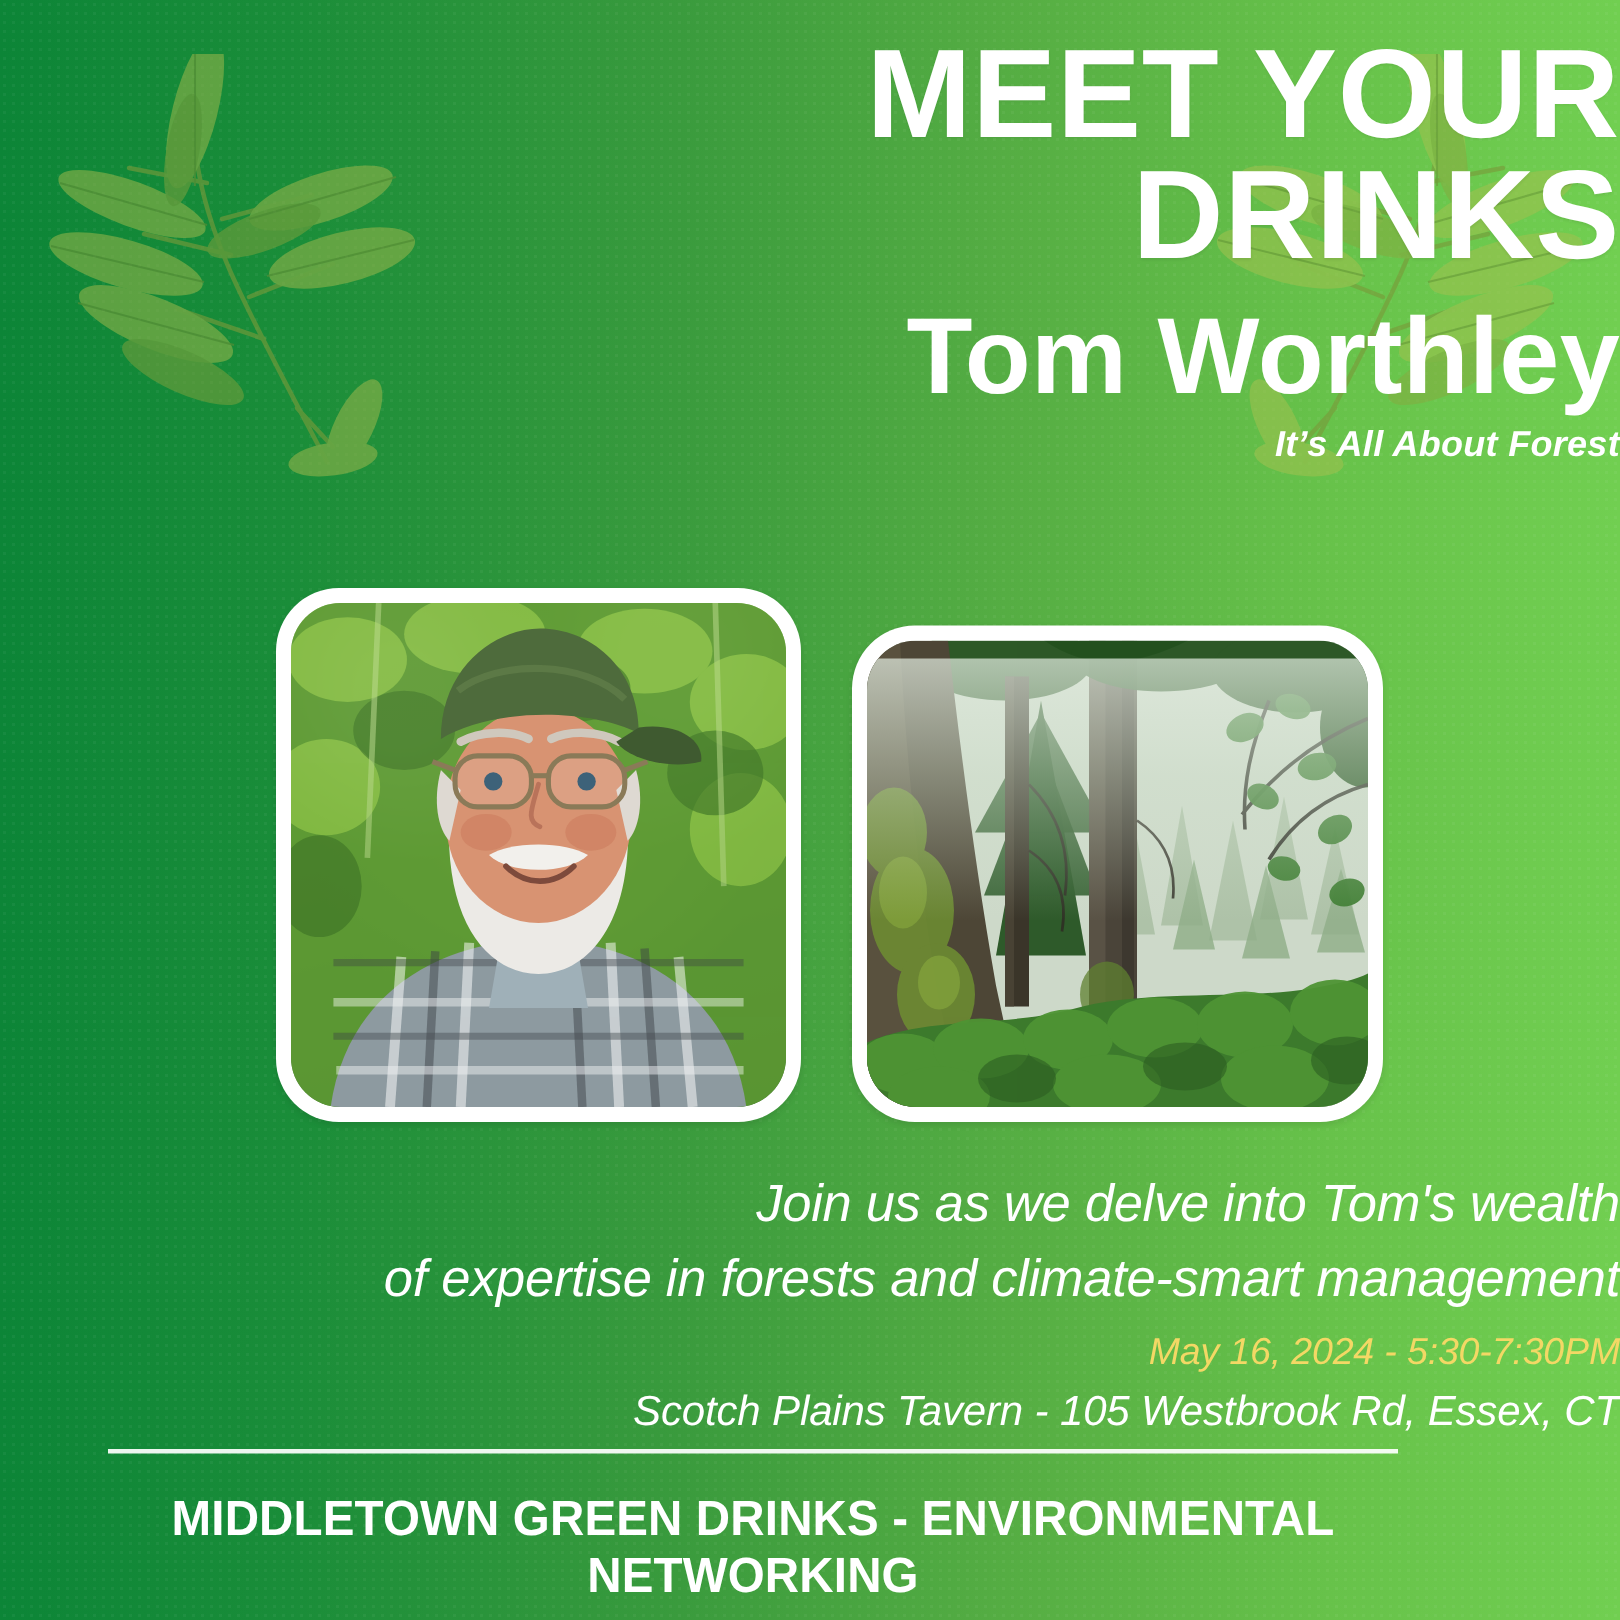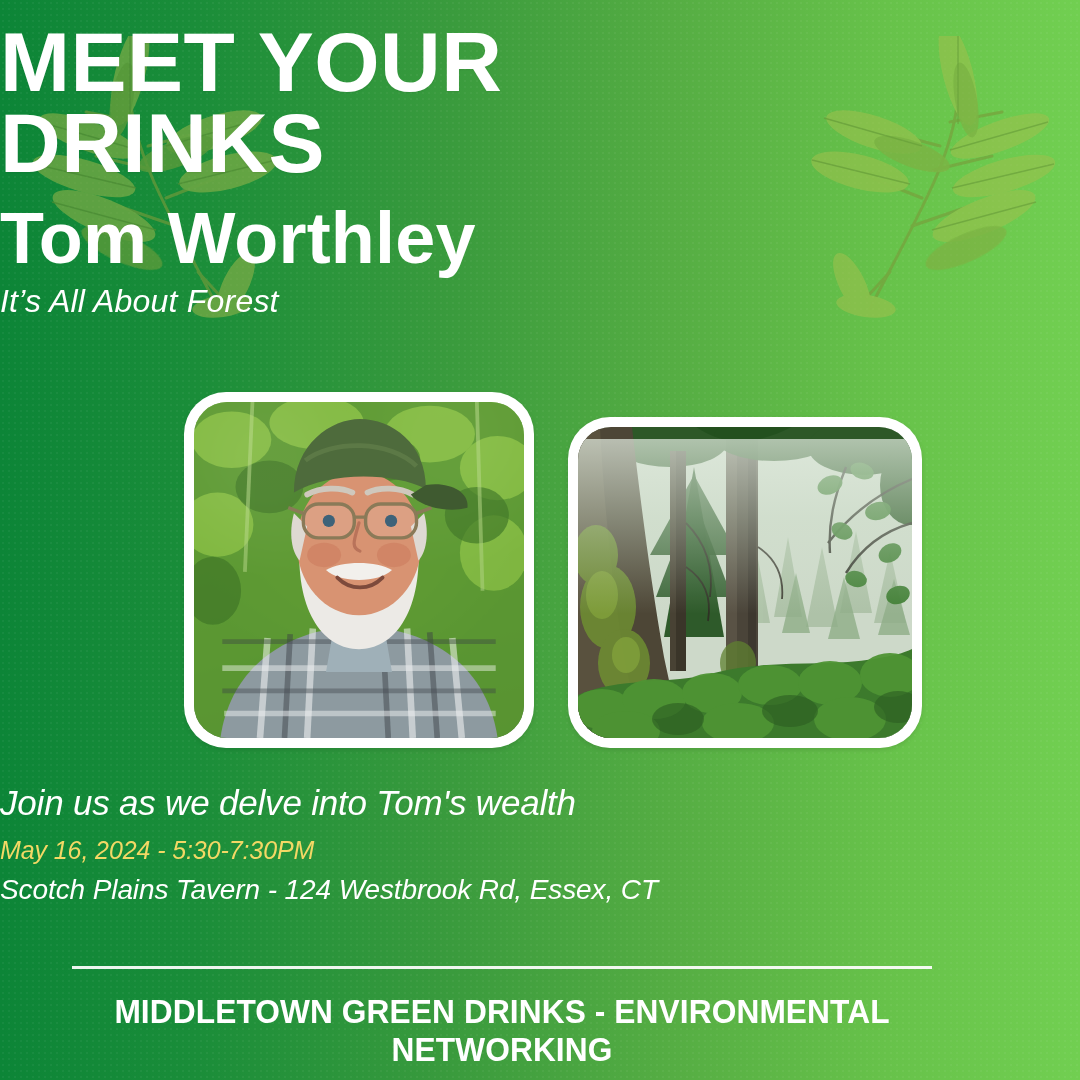--- a/index.html
+++ b/index.html
@@ -27,43 +27,43 @@
   }
 
   
   .sprig { position:absolute; opacity:.62; }
   #sprig-left  { left:26px;  top:36px;  width:290px; height:295px; }
   #sprig-right { right:18px; top:36px;  width:290px; height:295px; transform:scaleX(-1); }
 
   
   #title-block {
     position:absolute; top:22px; left:0; width:1080px;
-    text-align:left;
+    text-align:right;
   }
   #headline {
     color:#ffffff;
     font-size:84px;
     font-weight:bold;
     line-height:.97;
     letter-spacing:.5px;
     text-shadow:0 1px 2px rgba(0,0,0,.07);
   }
   #speaker-name {
     margin-top:16px;
     color:#ffffff;
     font-size:72px;
     font-weight:bold;
     line-height:1.05;
     letter-spacing:.2px;
   }
   #talk-title {
     margin-top:6px;
     color:#ffffff;
-    font-size:32px;
-    font-weight:normal;
+    font-size:24px;
+    font-weight:bold;
     font-style:italic;
     letter-spacing:.2px;
   }
 
   
   .photo-frame {
     position:absolute;
     background:#ffffff;
     border-radius:42px;
     padding:10px;
@@ -98,21 +98,21 @@
   }
   .mist {
     position:absolute; left:0; right:0; top:4%; height:56%;
     background:linear-gradient(180deg, rgba(226,236,224,.72) 0%, rgba(214,229,211,.42) 45%, rgba(200,219,196,0) 100%);
     pointer-events:none;
   }
 
   
   #body-copy {
     position:absolute; top:778px; left:0; width:1080px;
-    text-align:left;
+    text-align:right;
   }
   .blurb-line {
     color:#ffffff;
     font-size:35px;
     font-style:italic;
     font-weight:normal;
     line-height:1.44;
     letter-spacing:-.2px;
   }
   #event-datetime {
@@ -427,22 +427,23 @@
             </g>
           </g>
         </svg>
         <div class="mist"></div>
       </div>
     </div>
   </div>
 
   <div id="body-copy">
     <div class="blurb-line">Join us as we delve into Tom's wealth</div>
+    <div class="blurb-line">of expertise in forests and climate-smart management</div>
     <div id="event-datetime">May 16, 2024 - 5:30-7:30PM</div>
-    <div id="event-venue">Scotch Plains Tavern - 124 Westbrook Rd, Essex, CT</div>
+    <div id="event-venue">Scotch Plains Tavern - 105 Westbrook Rd, Essex, CT</div>
   </div>
 
   <div id="footer">
     <div class="rule" id="rule-top"></div>
     <div id="org-line">MIDDLETOWN GREEN DRINKS - ENVIRONMENTAL NETWORKING</div>
     <div class="rule" id="rule-bottom"></div>
   </div>
 
 </div>
 

